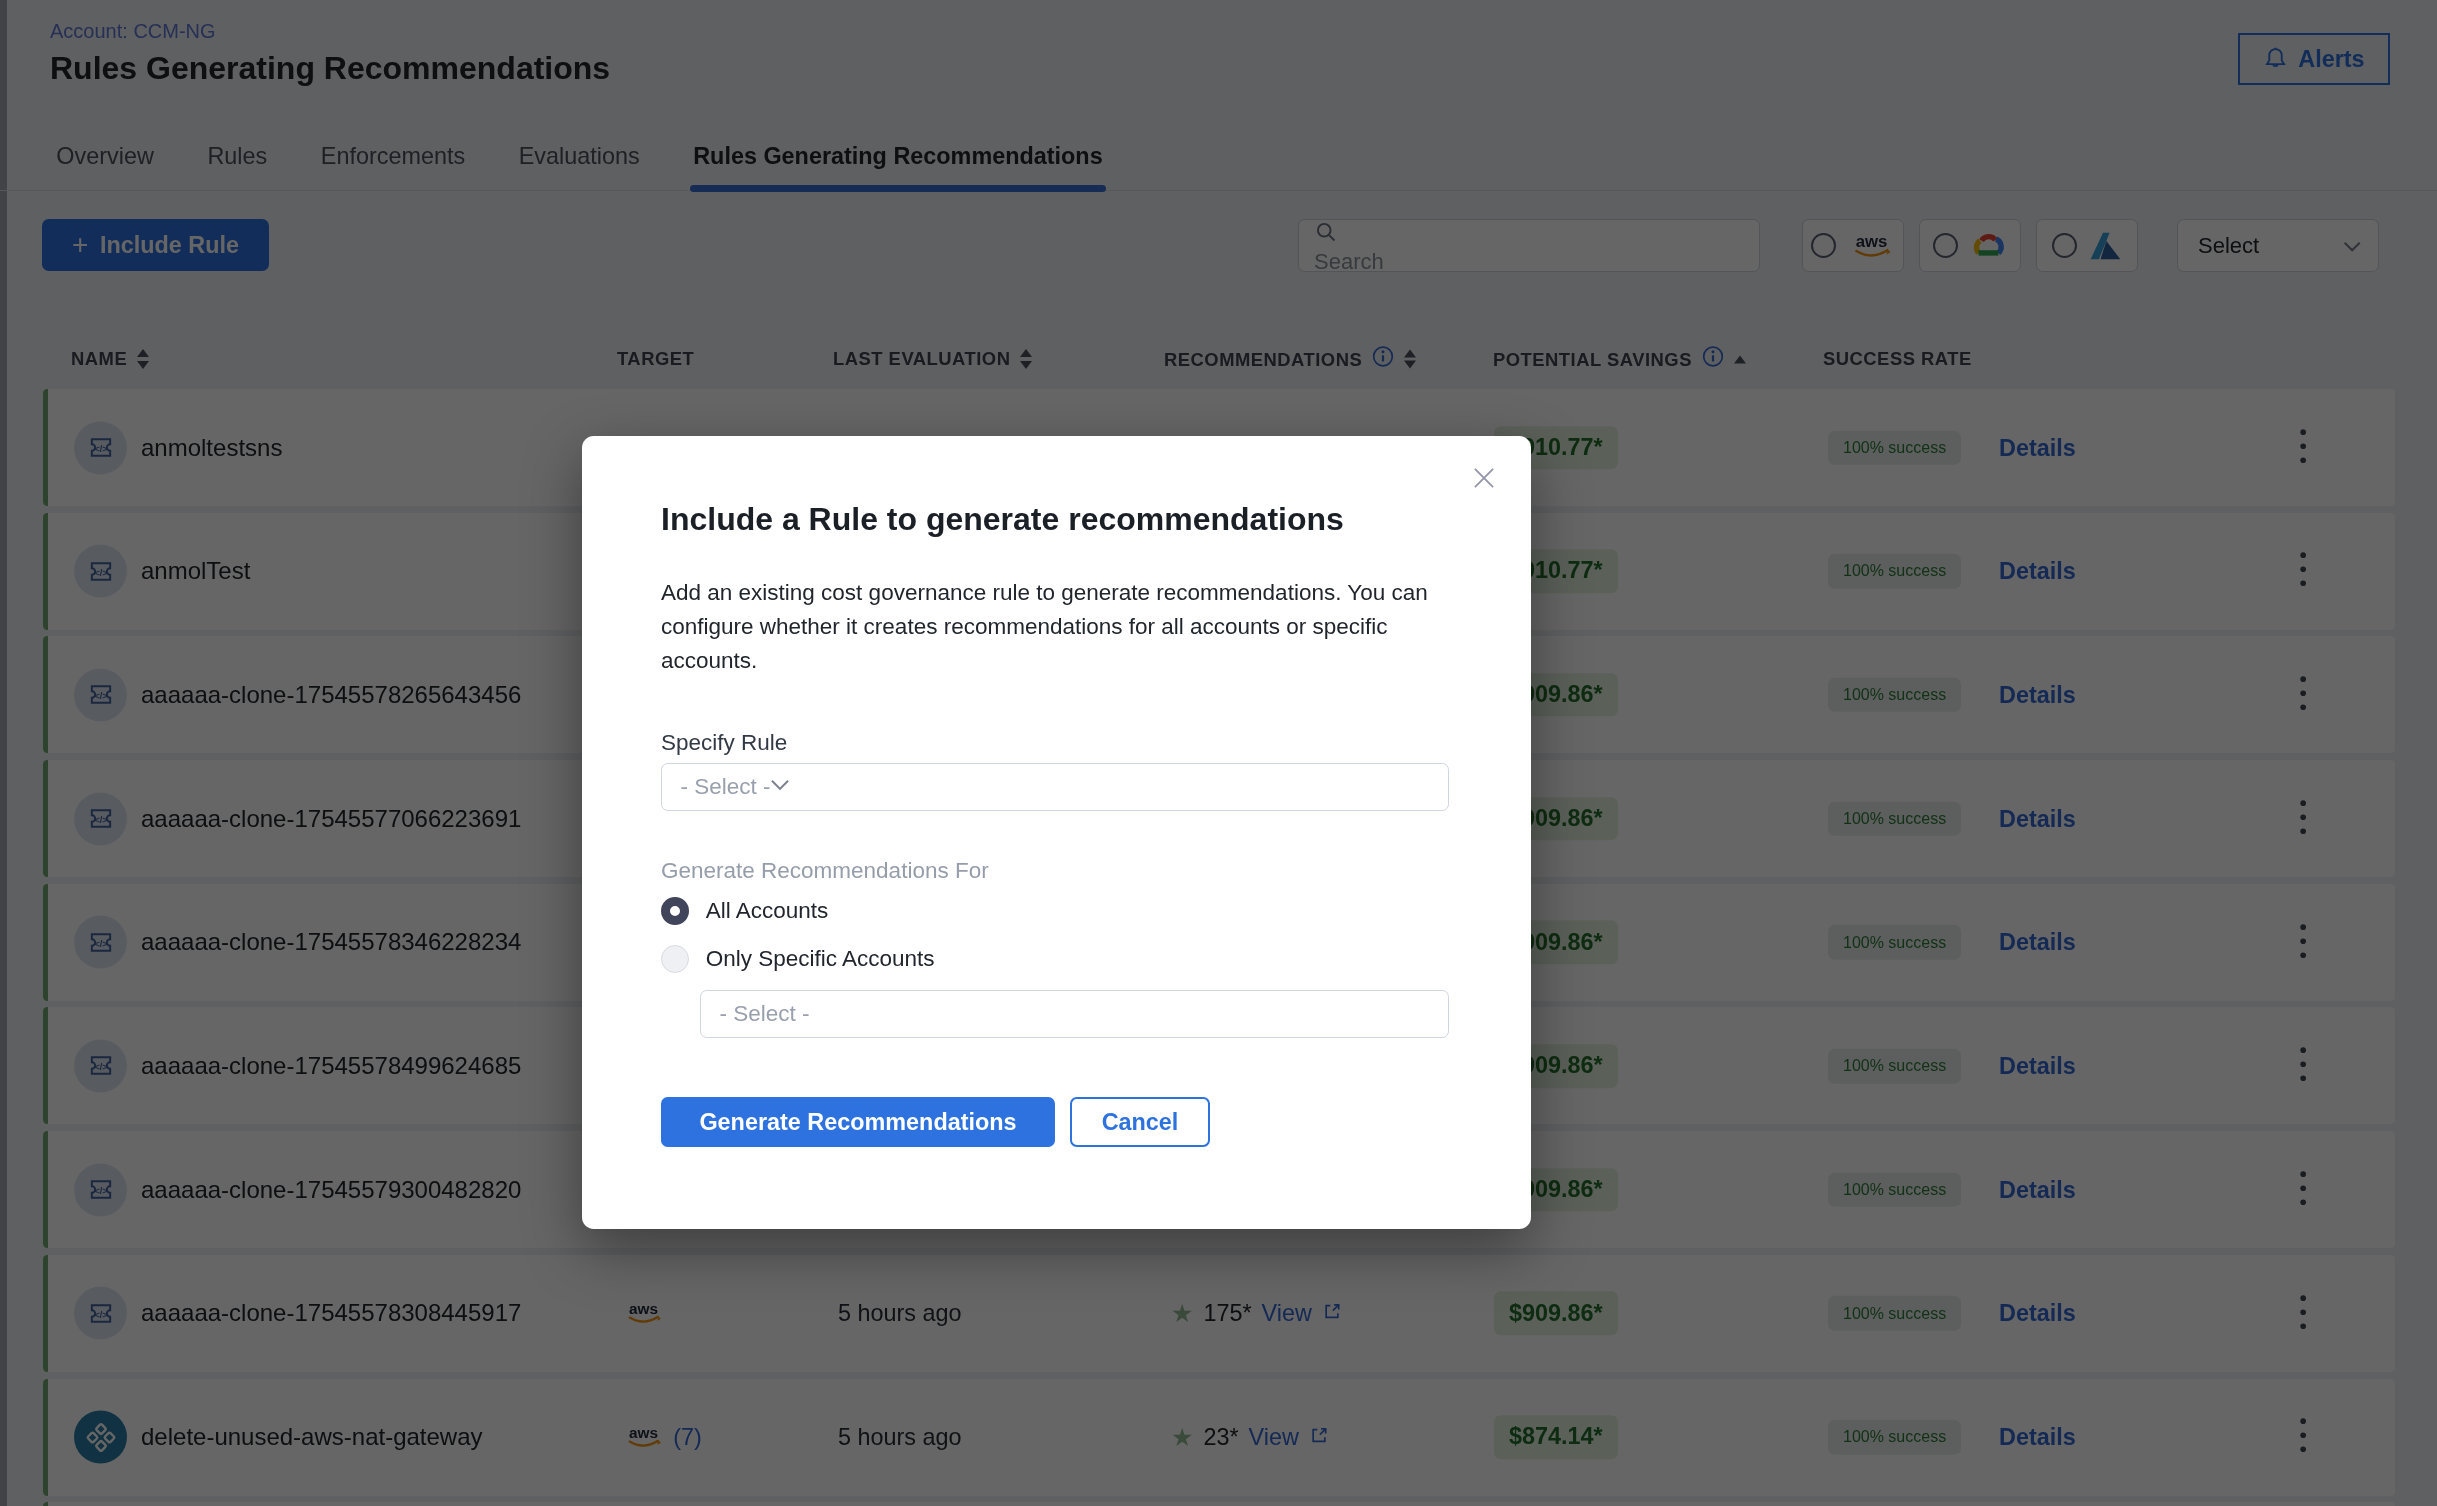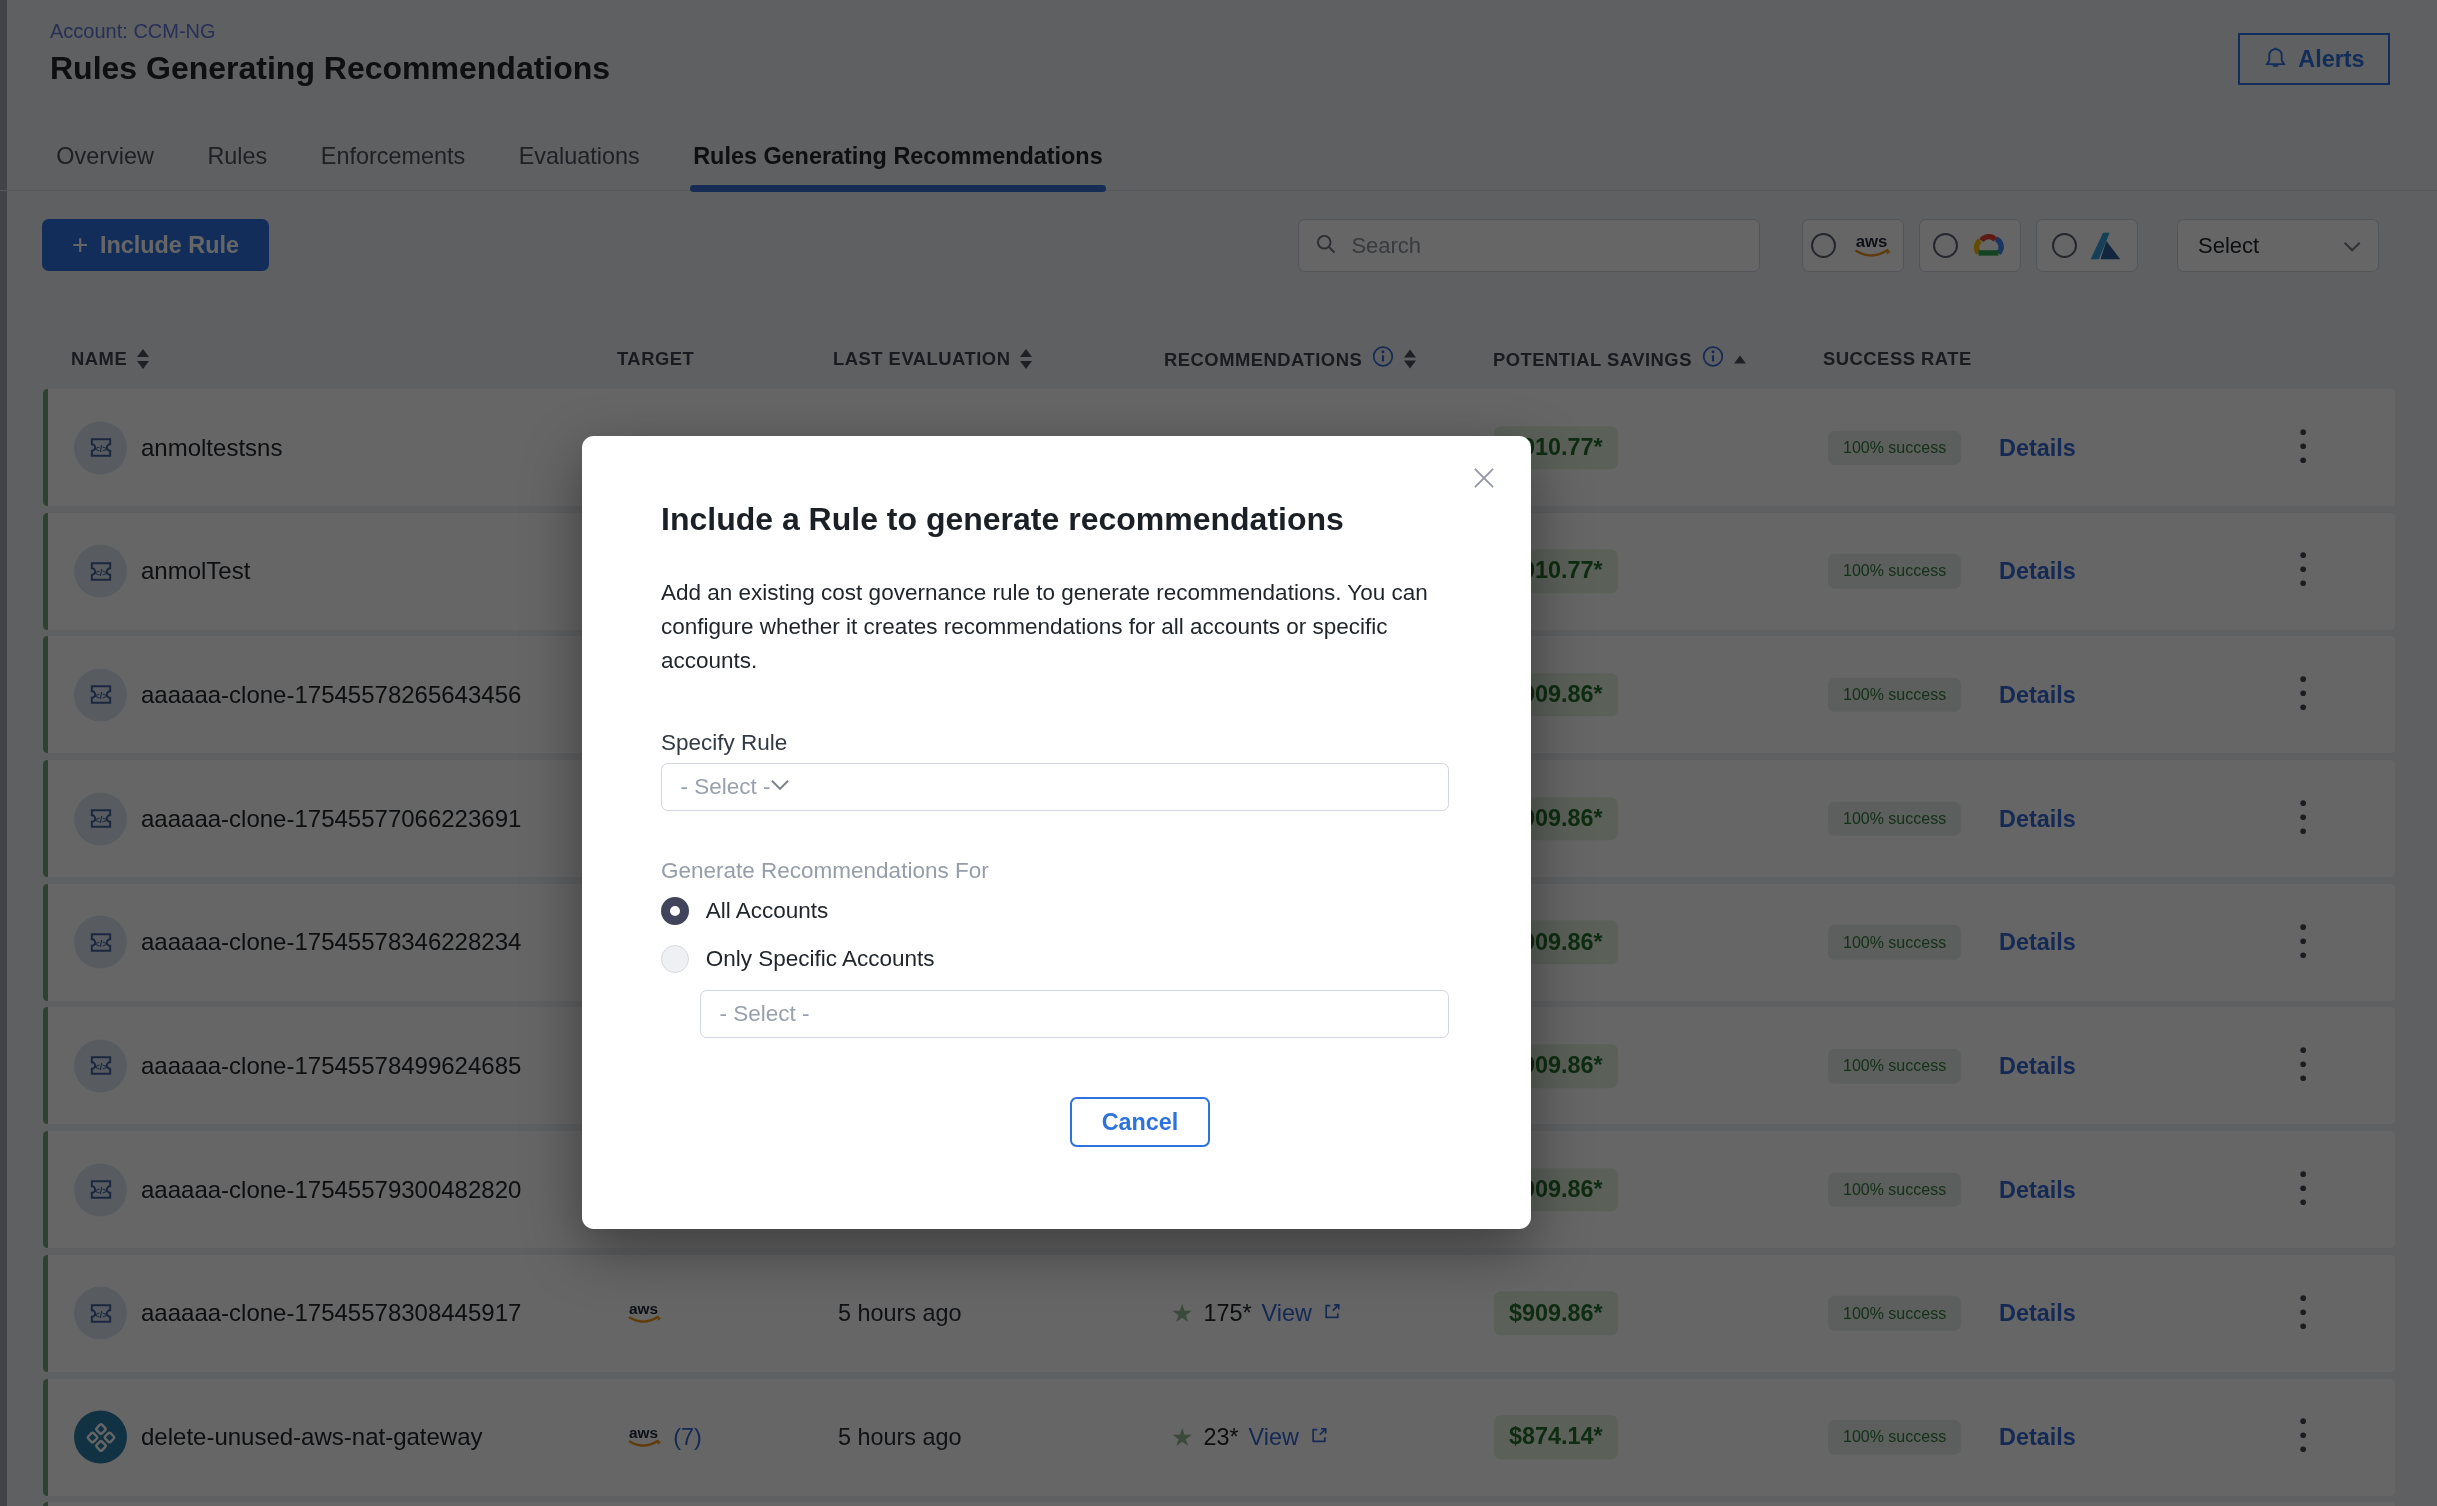--- a/index.html
+++ b/index.html
@@ -37,21 +37,21 @@
   
   .include-rule-btn {
     position:absolute; left:42px; top:219px; width:227px; height:52px;
     background:#2d72de; border:none; border-radius:6.7px; color:#fff;
     font-size:23.4px; font-weight:600; display:flex; align-items:center; justify-content:center; gap:11.7px; cursor:pointer;
   }
   .include-rule-btn .plus { font-size:28px; font-weight:400; line-height:1; }
   .search-box {
     position:absolute; left:1298px; top:219px; width:462px; height:53px;
     background:#fff; border:1.7px solid #ccd1da; border-radius:6.7px;
-    display:flex; align-items:center; padding:0 15px; gap:14px;
+    display:flex; align-items:flex-start; padding:0 15px; gap:3px;flex-direction:column;
   }
   .search-box input { border:none; outline:none; font-size:22px; color:#21262c; width:100%; font-family:inherit; background:transparent; }
   .search-box input::placeholder { color:#8b919c; }
   .provider-box {
     position:absolute; top:219px; width:102px; height:53px; background:#fff;
     border:1.7px solid #ccd1da; border-radius:6.7px; display:flex; align-items:center; justify-content:center; gap:11.7px; cursor:pointer;
   }
   .pb-aws { left:1802px; } .pb-gcp { left:1919px; } .pb-azure { left:2036px; }
   .radio-sm { width:25px; height:25px; border-radius:50%; border:2.5px solid #596070; background:#fff; flex:none; }
   .cloud-select {
@@ -568,17 +568,18 @@
     </div>
     <div class="radio-row rr-2">
       <span class="radio-lg unchecked"></span>
       <span class="radio-label">Only Specific Accounts</span>
     </div>
 
     <div class="select-ctl sel-2">
       <span class="ph">- Select -</span>
     </div>
 
+    <button class="modal-btn btn-generate">Generate Recommendations</button>
     <button class="modal-btn btn-cancel">Cancel</button>
   </div>
 
 </div>
 
 
 </body></html>

